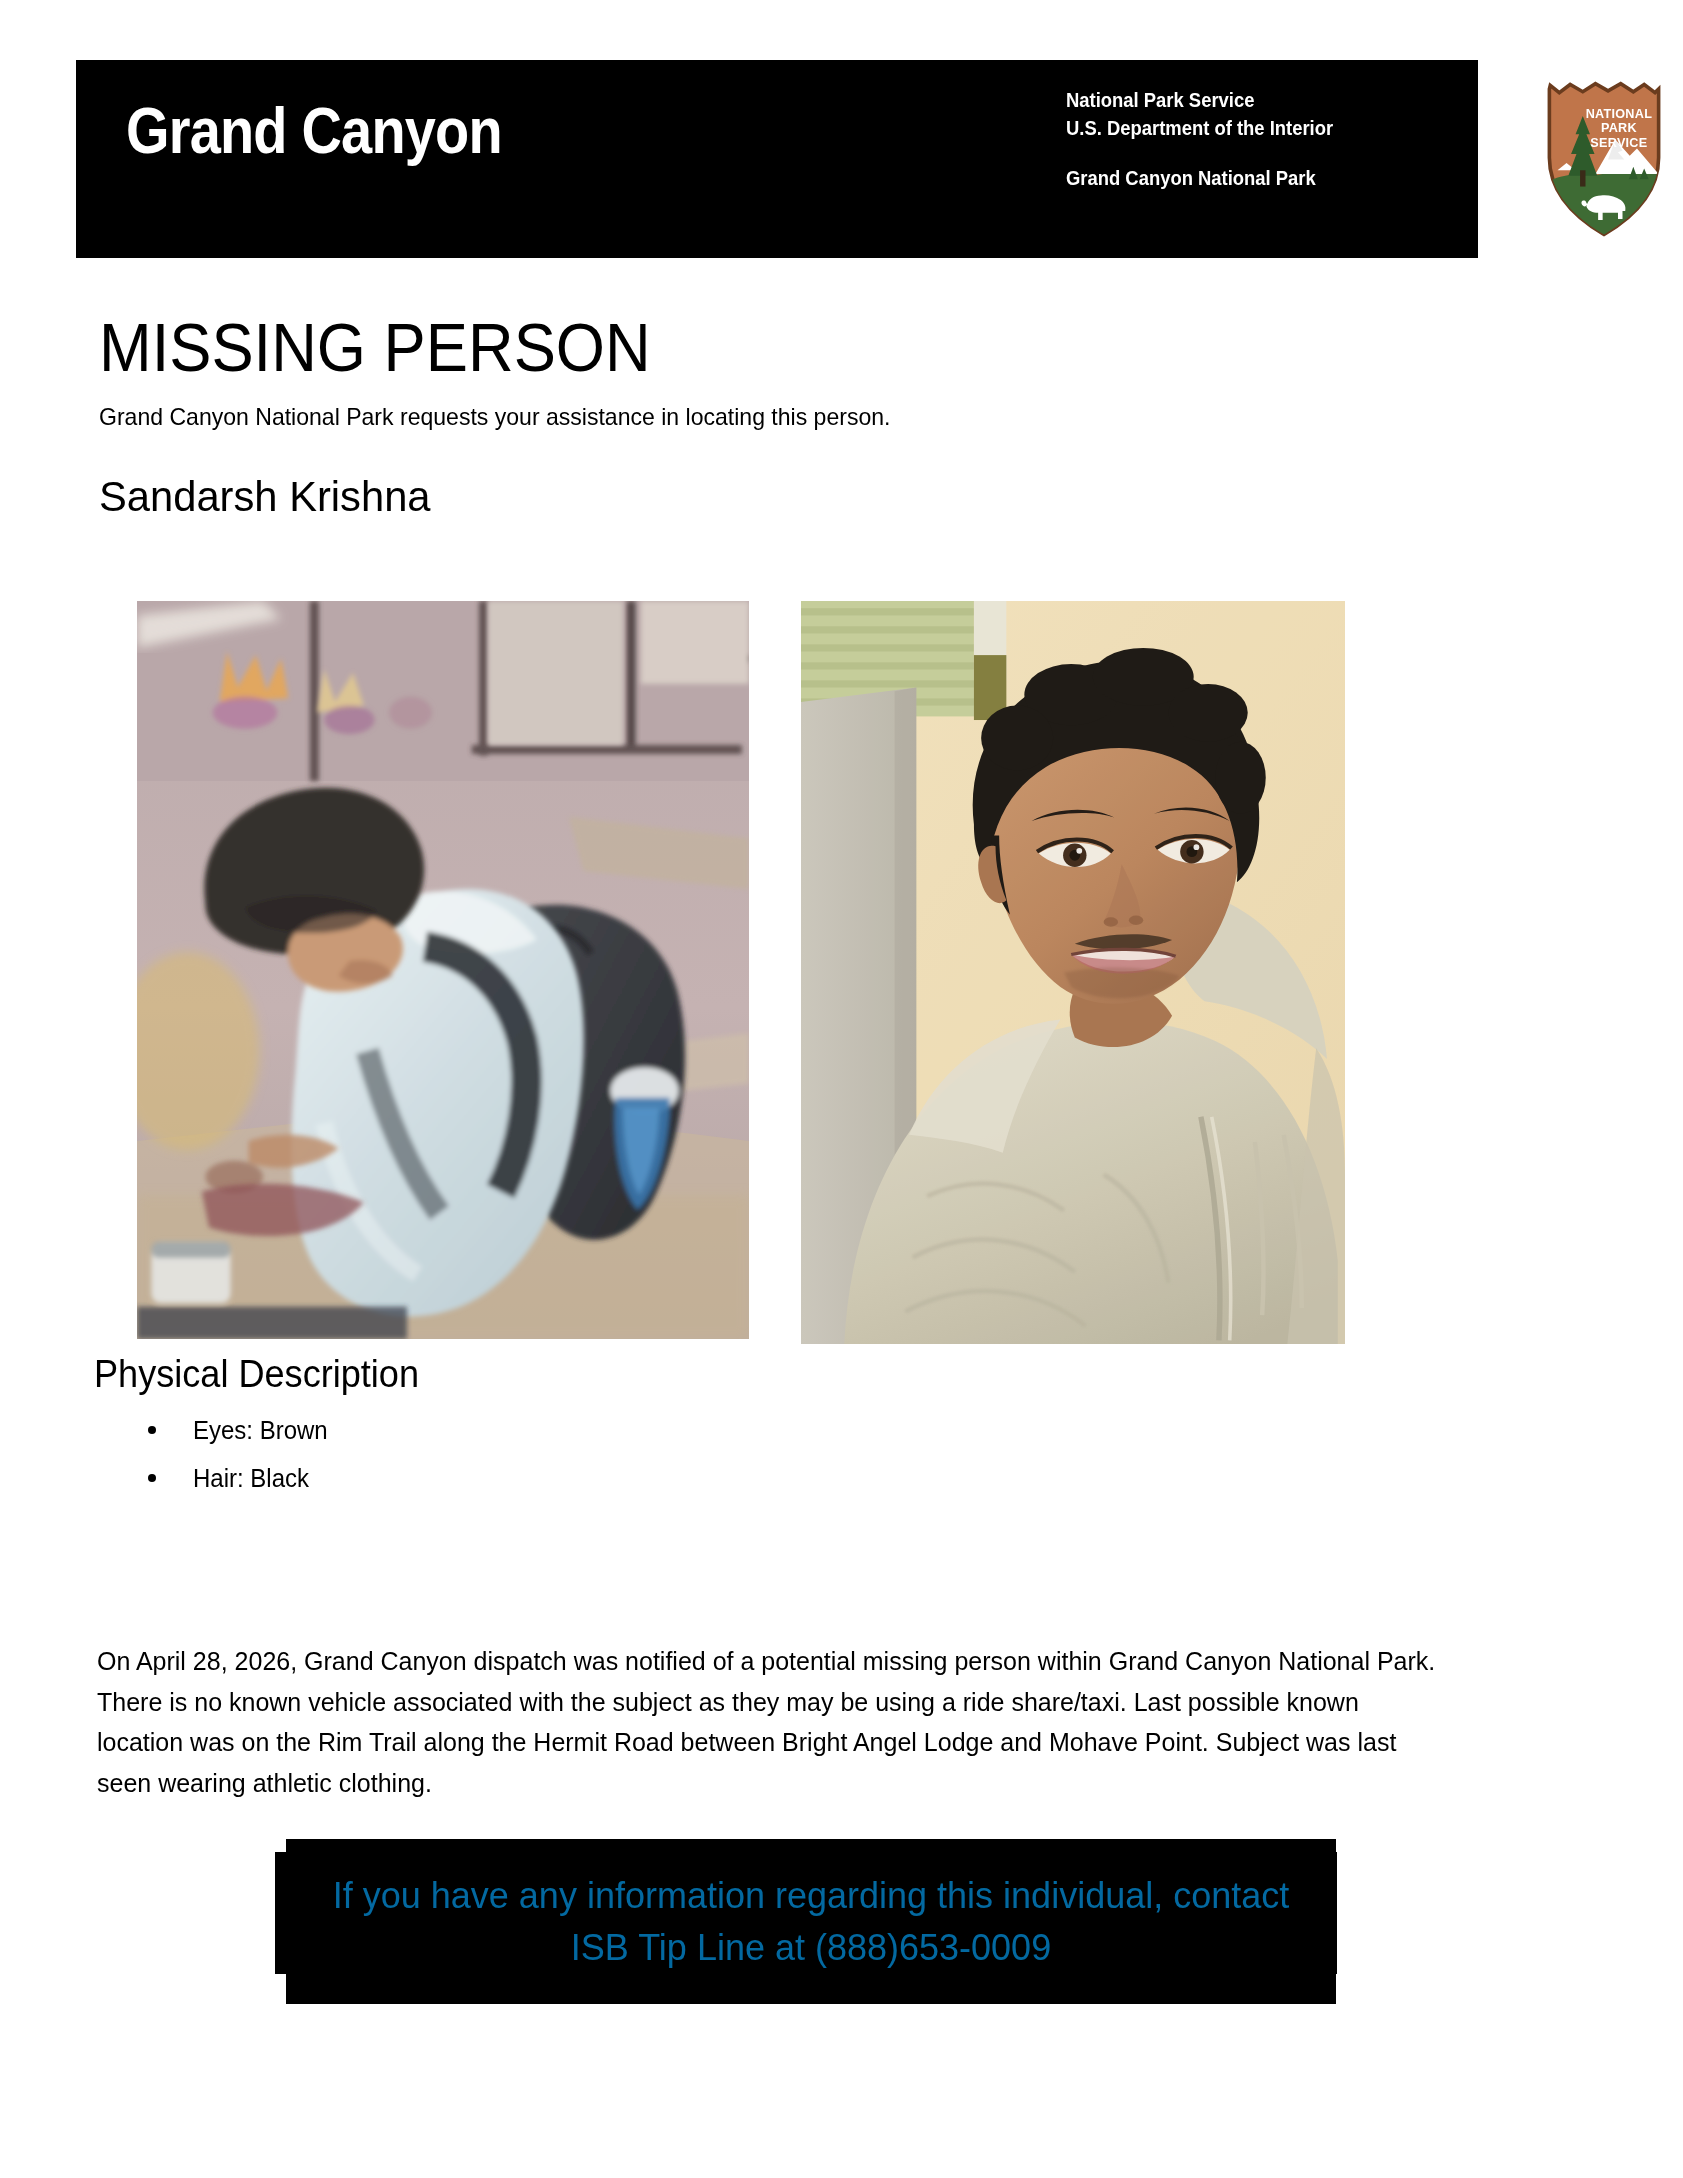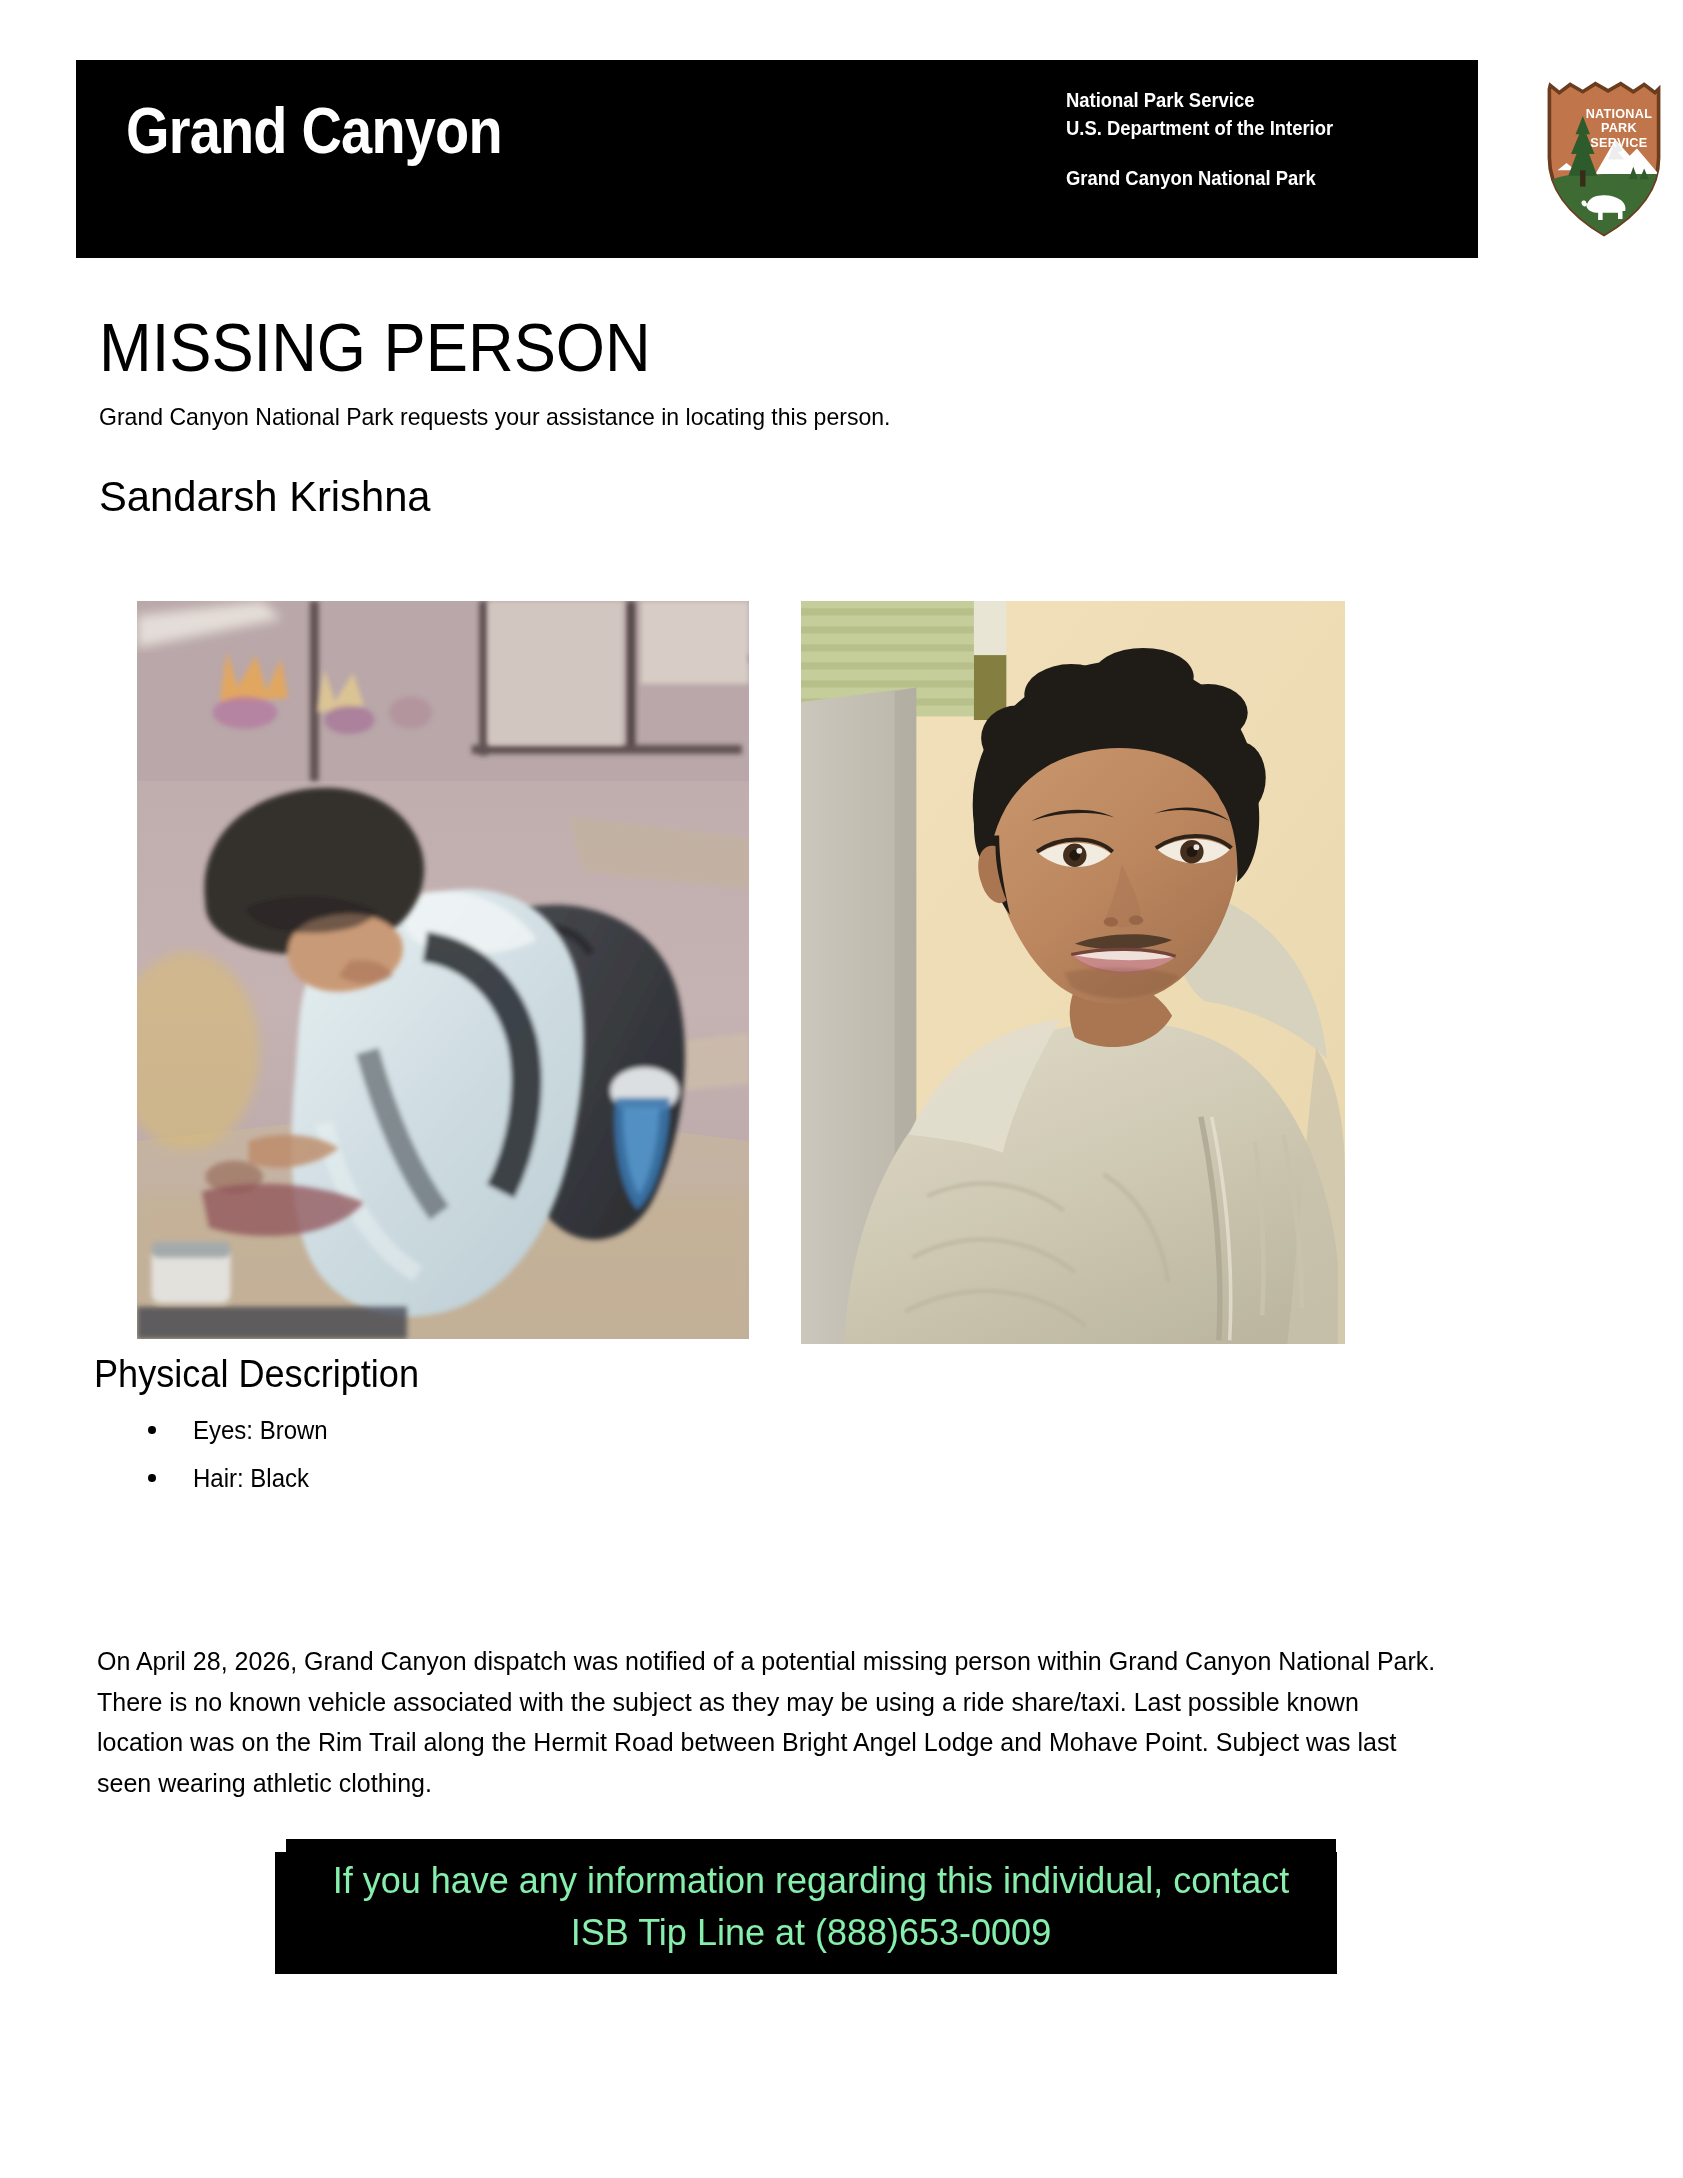--- a/index.html
+++ b/index.html
@@ -180,23 +180,23 @@
     top: 1852px;
     width: 1062px;
     height: 122px;
     background: #000000;
   }
   .contact-banner {
     position: absolute;
     left: 286px;
     top: 1839px;
     width: 1050px;
-    height: 135px;
+    height: 165px;
     background: #000000;
-    color: #86efac;
+    color: #0369a1;
     display: flex;
     align-items: center;
     justify-content: center;
     text-align: center;
   }
   .contact-banner-text {
     font-size: 36px;
     line-height: 1.42;
     padding: 0 16px;
   }

